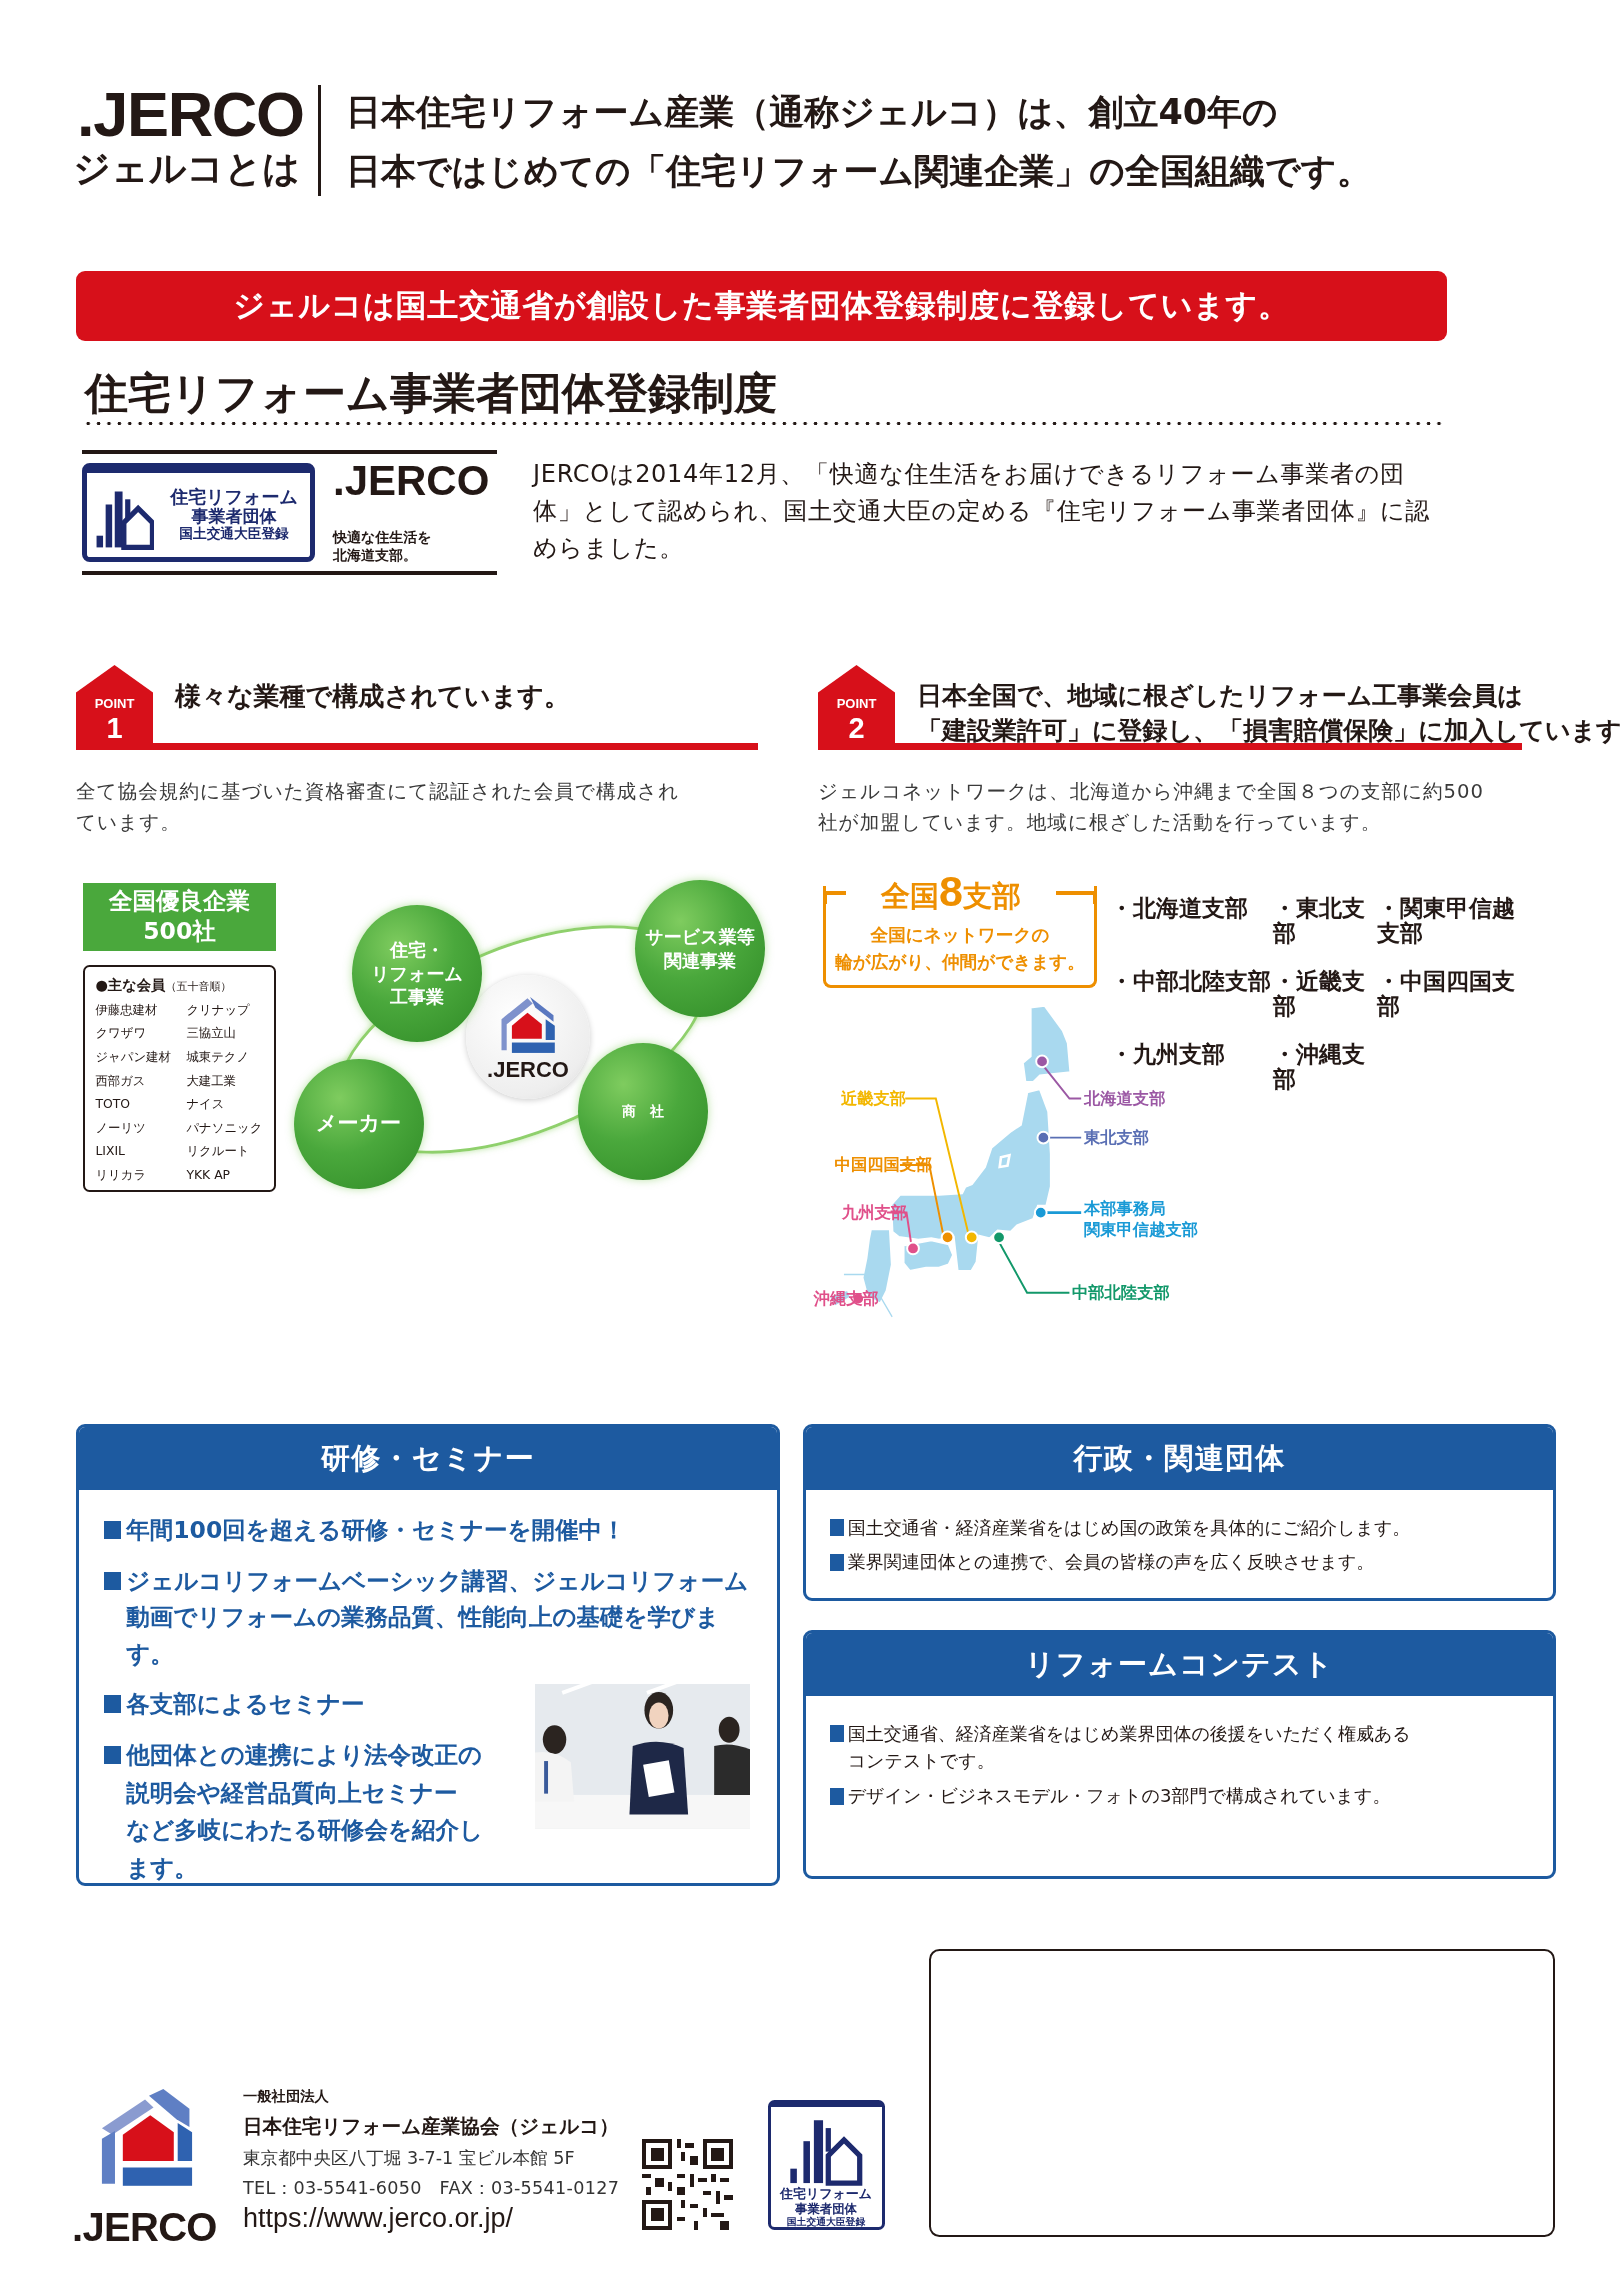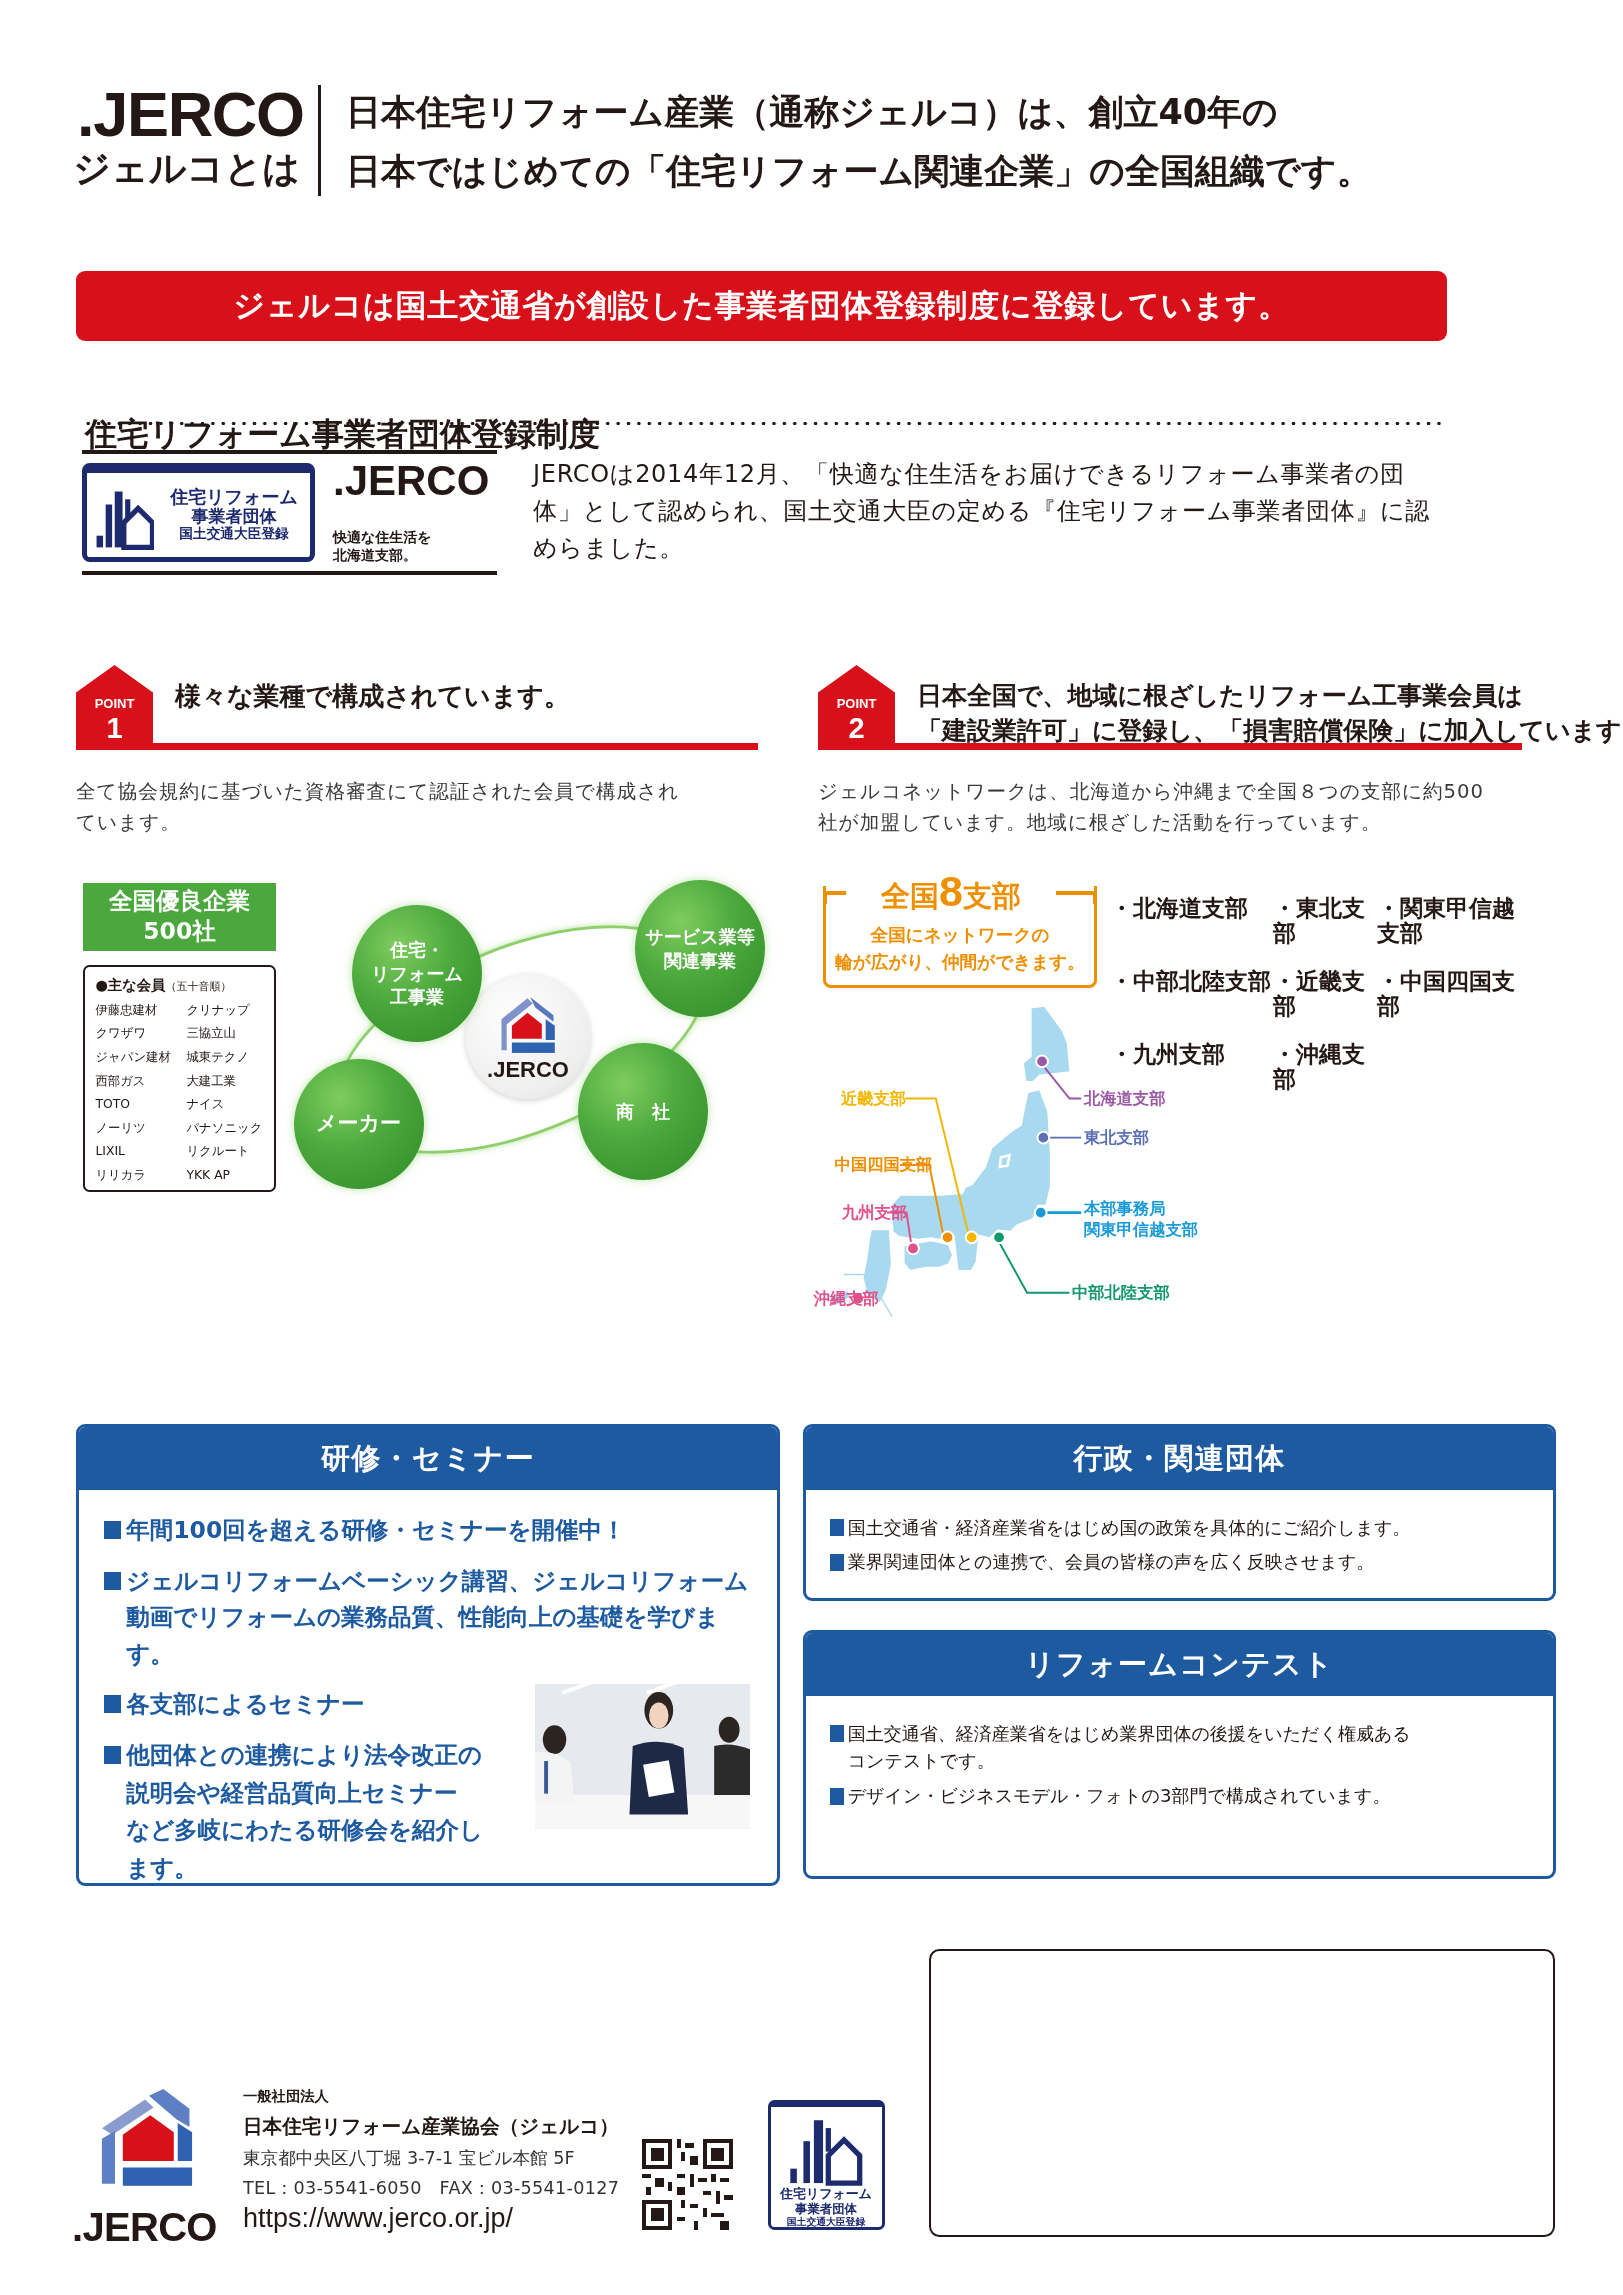--- a/index.html
+++ b/index.html
@@ -9,21 +9,21 @@
 
   
   .hdr-logo { left: 77px; top: 83px; font-family: "Liberation Sans", sans-serif; font-weight: 900; font-size: 63px; letter-spacing: -1.3px; line-height: 1; }
   .hdr-sub { left: 73px; top: 150px; font-size: 37px; font-weight: bold; line-height: 1; }
   .hdr-divider { left: 318px; top: 85px; width: 2.6px; height: 111px; background: #231815; }
   .hdr-line { left: 346px; font-size: 35px; font-weight: bold; white-space: nowrap; line-height: 1; }
 
   
   .banner { left: 76px; top: 271px; width: 1371px; height: 70px; background: #d7101a; border-radius: 9px; color: #fff; font-size: 31px; font-weight: bold; display: flex; align-items: center; justify-content: center; letter-spacing: 0.7px; }
 
-  .sec-title { left: 85px; top: 365px; font-size: 32px; font-weight: bold; margin-top: 48px; }
+  .sec-title { left: 85px; top: 365px; font-size: 43px; font-weight: bold; }
   .dotted { left: 83px; top: 421px; width: 1364px; height: 5.2px; background-image: radial-gradient(circle, #231815 1.7px, transparent 2px); background-size: 10.4px 5.2px; background-repeat: repeat-x; }
 
   
   .reg-rule { left: 82px; width: 415px; height: 3.9px; background: #231815; }
   .reg-badge { left: 82px; top: 463px; width: 233px; height: 99px; border: 5.2px solid #1d2a6e; border-radius: 7.8px; border-top-width: 10.4px; }
   .reg-badge-text { position: absolute; left: 72px; top: 14.3px; width: 150px; color: #1d2a6e; font-weight: bold; text-align: center; line-height: 1.12; }
   .reg-badge-text div:nth-child(1) { font-size: 18px; }
   .reg-badge-text div:nth-child(2) { font-size: 17px; }
   .reg-badge-text div:nth-child(3) { font-size: 13.7px; }
   .reg-icon { position: absolute; left: 7.8px; top: 11.7px; width: 59px; height: 65px; }
@@ -208,21 +208,21 @@
   </div>
   <div class="bubble" style="left:348px; top:13px; width:130px; height:137px; font-size:18px;">
     <div>
         <div>サービス業等</div>
         <div>関連事業</div>
       </div>
   </div>
   <div class="bubble" style="left:6.5px; top:192px; width:130px; height:130px; font-size:21px;">
     <div>メーカー</div>
   </div>
-  <div class="bubble" style="left:291px; top:176px; width:130px; height:137px; font-size:18px;">
+  <div class="bubble" style="left:291px; top:176px; width:130px; height:137px; font-size:14px;">
     <div>商　社</div>
   </div>
 </div>
 
 <div class="abs branches-box"></div>
 <div class="abs branches-vl"></div>
 <div class="abs branches-vr"></div>
 <div class="abs branches-box-top-l"></div>
 <div class="abs branches-box-top-r"></div>
 <div class="abs branches-title">

